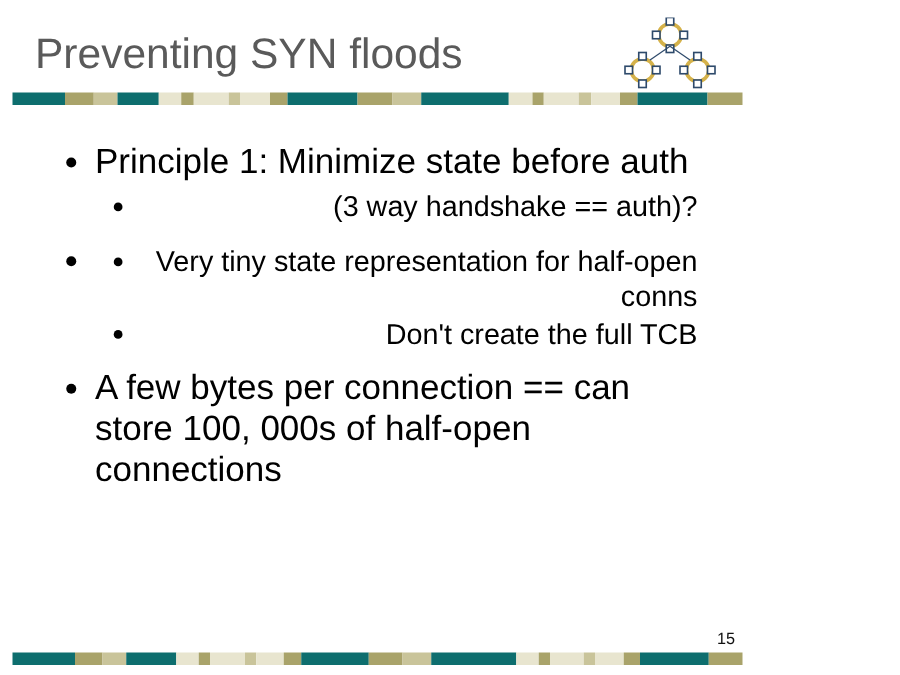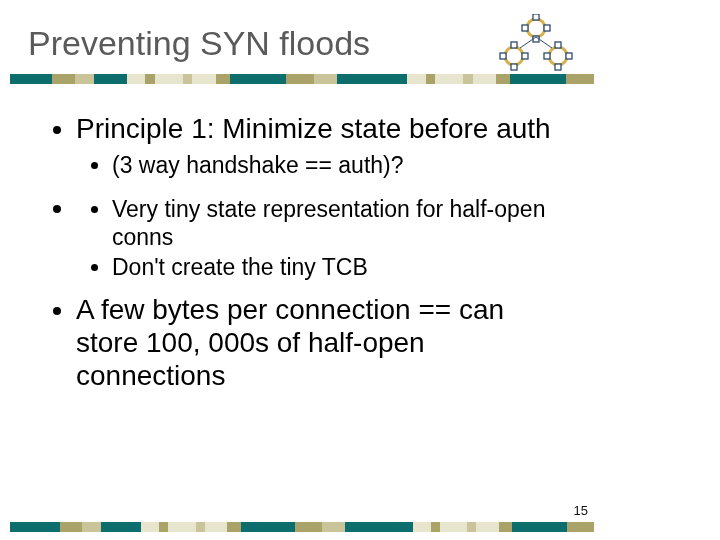--- a/index.html
+++ b/index.html
@@ -65,20 +65,21 @@
   }
   ul.level2 {
     list-style: disc;
     margin: 6px 0 12px 0;
     padding-left: 36px;
   }
   ul.level2 > li {
     font-size: 23px;
     line-height: 1.22;
     margin-bottom: 2px;
+    text-align: right;
   }
   .pagenum {
     position: absolute;
     right: 16px;
     bottom: 22px;
     font-size: 13px;
     color: #111;
     text-align: center;
   }
 </style>
@@ -153,21 +154,21 @@
     <ul class="level1">
       <li>
         <span>Principle 1:  Minimize state before auth</span>
         <ul class="level2">
           <li><span>(3 way handshake == auth)?</span></li>
         </ul>
       </li>
       <li>
         <ul class="level2">
           <li><span>Very tiny state representation for half-open conns</span></li>
-          <li><span>Don't create the tiny TCB</span></li>
+          <li><span>Don't create the full TCB</span></li>
         </ul>
       </li>
       <li>
         <span>A few bytes per connection == can store 100, 000s of half-open connections</span>
       </li>
     </ul>
   </div>
 
   <div class="pagenum">15</div>
 

